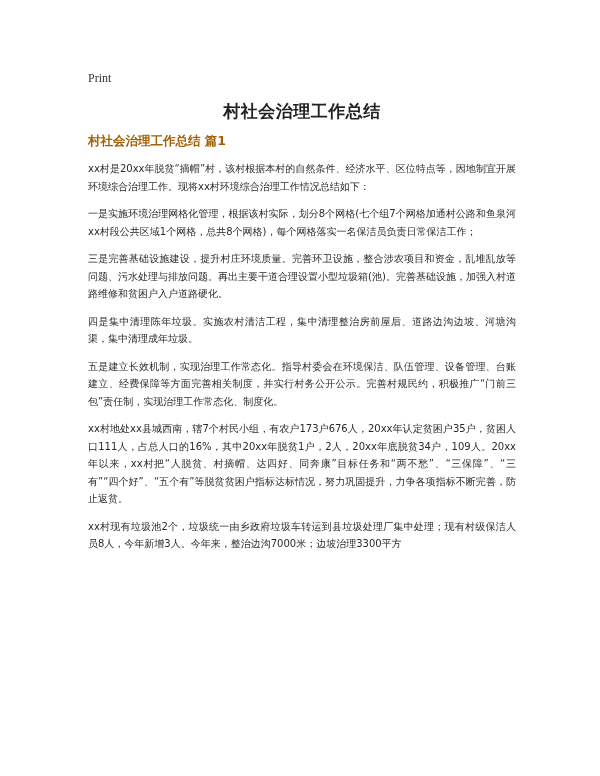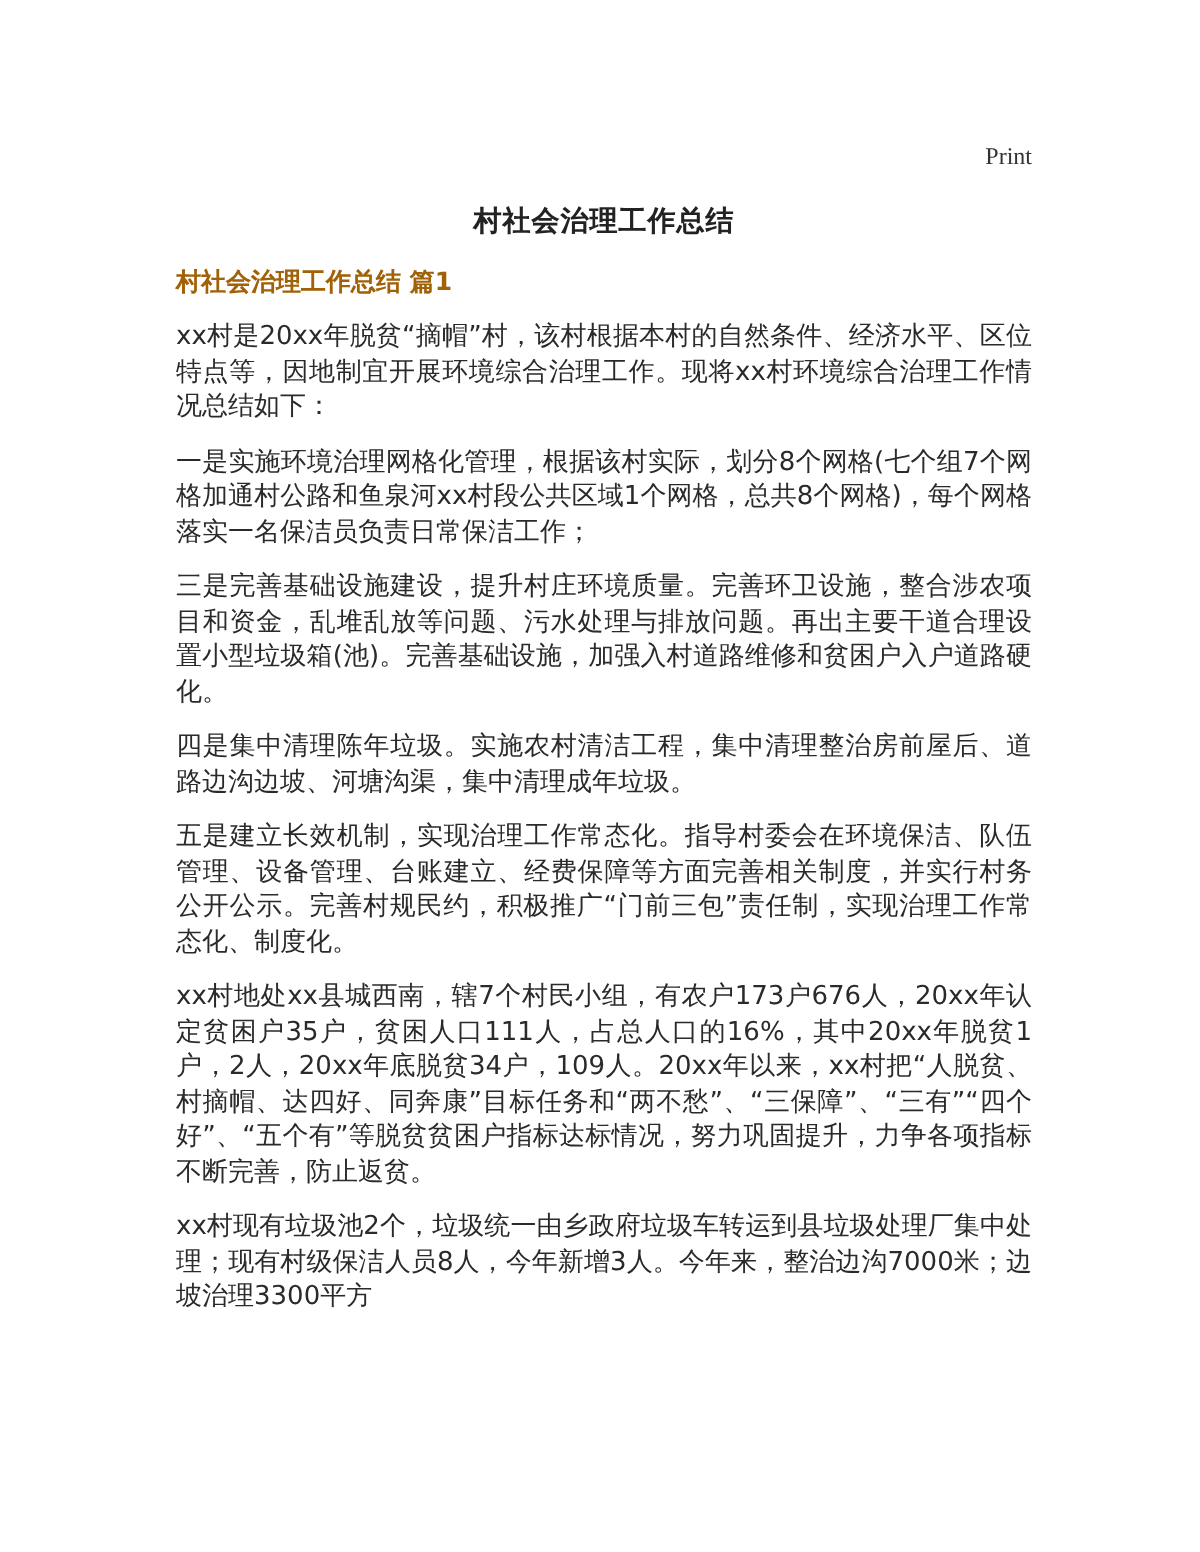--- a/index.html
+++ b/index.html
@@ -19,25 +19,24 @@
     left: 88px;
     top: 70px;
     width: 428px;
   }
   .print-label {
     font-family: "Liberation Serif", serif;
     font-size: 12px;
     color: #333333;
     line-height: 16px;
     height: 16px;
-    text-align: right;
   }
   .doc-title {
     font-family: "DejaVu Sans", sans-serif;
-    font-size: 14px;
+    font-size: 17px;
     text-align: center;
     color: #222222;
     margin: 14px 0 0 0;
     line-height: 22px;
     letter-spacing: 0.5px;
   }
   .subtitle {
     font-family: "DejaVu Sans", sans-serif;
     font-size: 12.5px;
     color: #333333;
@@ -47,21 +46,21 @@
   .section-heading {
     font-family: "DejaVu Sans", sans-serif;
     font-weight: bold;
     font-size: 12.5px;
     color: #a16207;
     margin: 10px 0 0 0;
     line-height: 18px;
   }
   .para {
     font-family: "DejaVu Sans", sans-serif;
-    font-size: 13px;
+    font-size: 10px;
     color: #2a2a2a;
     line-height: 17.5px;
     margin: 10px 0 0 0;
     text-align: justify;
     word-break: break-all;
   }
 </style>
 </head>
 <body>
 

